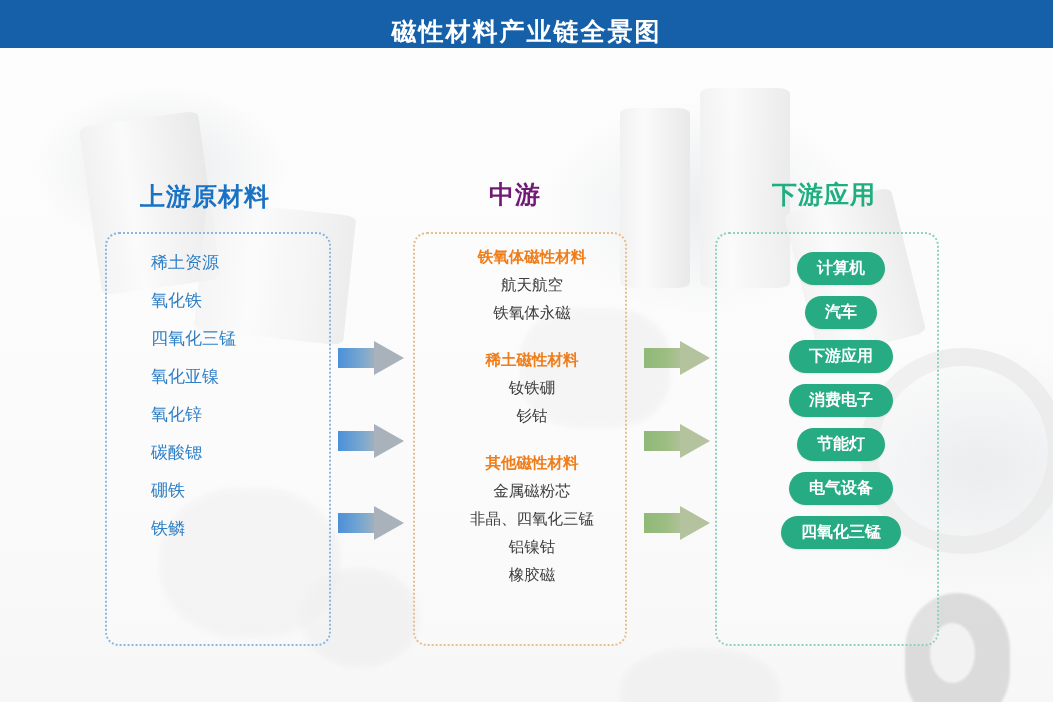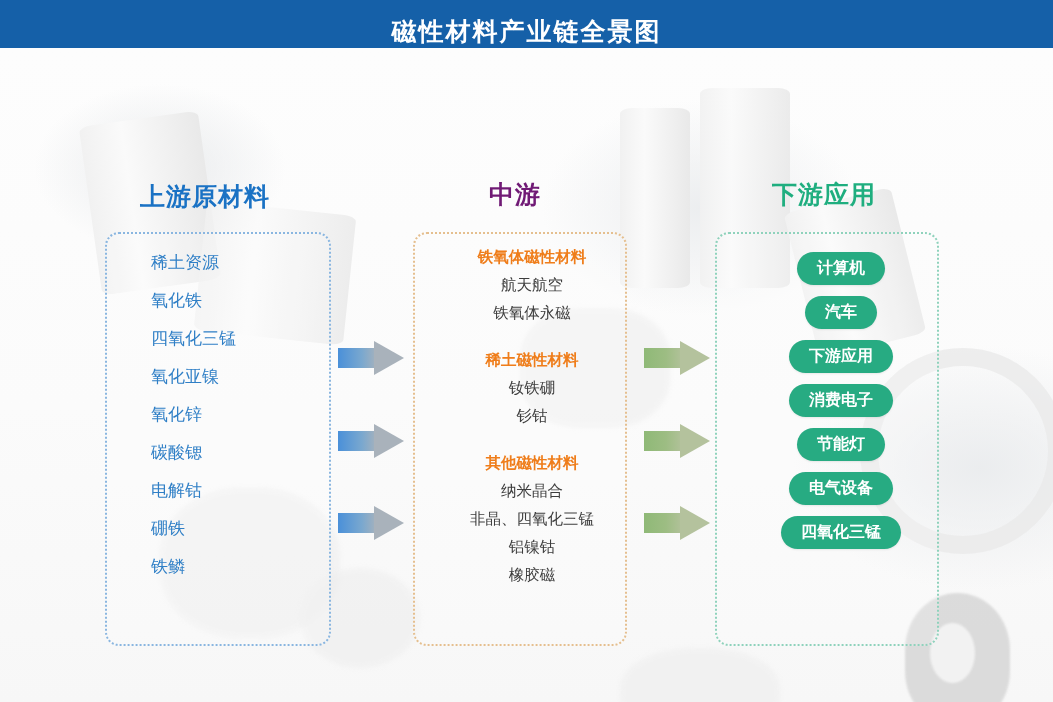--- a/index.html
+++ b/index.html
@@ -109,39 +109,38 @@
   <div class="panel" id="panel-mid"></div>
   <div class="panel" id="panel-down"></div>
 
   <div class="up-list">
     <div class="up-item">稀土资源</div>
     <div class="up-item">氧化铁</div>
     <div class="up-item">四氧化三锰</div>
     <div class="up-item">氧化亚镍</div>
     <div class="up-item">氧化锌</div>
     <div class="up-item">碳酸锶</div>
-    <div class="up-item">电解钴</div>
     <div class="up-item">硼铁</div>
     <div class="up-item">铁鳞</div>
   </div>
 
   <div class="mid-wrap">
     <div class="mid-group">
       <div class="mid-title">铁氧体磁性材料</div>
       <div class="mid-item">航天航空</div>
       <div class="mid-item">铁氧体永磁</div>
     </div>
     <div class="mid-group">
       <div class="mid-title">稀土磁性材料</div>
       <div class="mid-item">钕铁硼</div>
       <div class="mid-item">钐钴</div>
     </div>
     <div class="mid-group">
       <div class="mid-title">其他磁性材料</div>
-      <div class="mid-item">纳米晶合</div>
+      <div class="mid-item">金属磁粉芯</div>
       <div class="mid-item">非晶、四氧化三锰</div>
       <div class="mid-item">铝镍钴</div>
       <div class="mid-item">橡胶磁</div>
     </div>
   </div>
 
   <div class="down-wrap">
     <div class="pill">计算机</div>
     <div class="pill">汽车</div>
     <div class="pill">下游应用</div>

